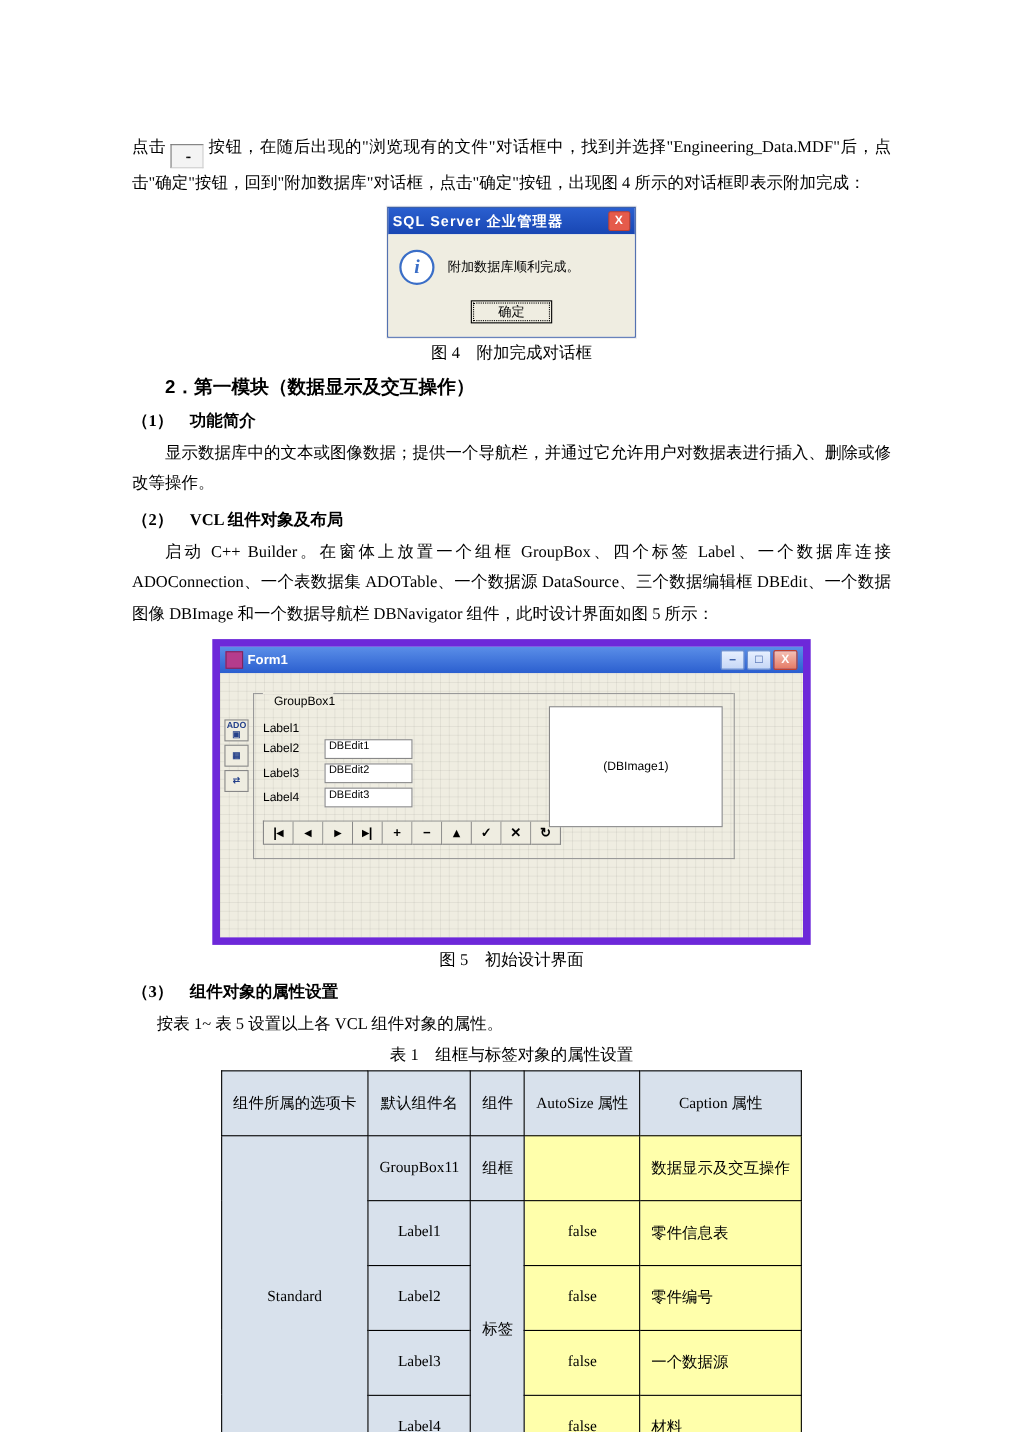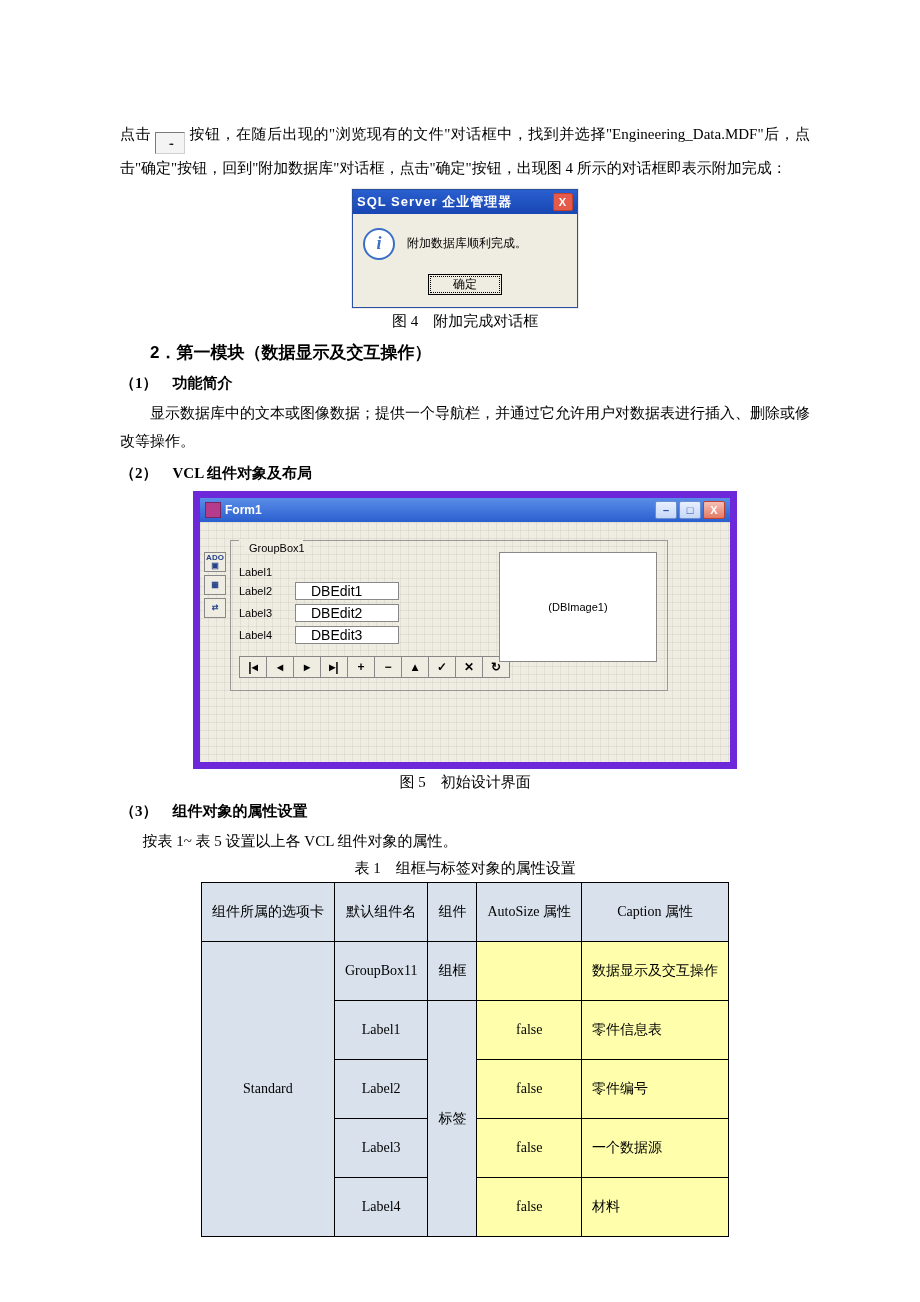--- a/index.html
+++ b/index.html
@@ -125,40 +125,40 @@
     background:#efede1;
     background-image:
       linear-gradient(90deg, rgba(0,0,0,.055) 1px, transparent 1px),
       linear-gradient(rgba(0,0,0,.055) 1px, transparent 1px);
     background-size:8px 8px;
     padding:8px 10px 12px 30px;
     position:relative;
     min-height:220px;
   }
   .palette{
-    position:absolute; left:4px; top:30px;
+    position:absolute; left:4px; top:42px;
     display:flex; flex-direction:column; gap:3px;
   }
   .pal{
     width:20px;height:18px;
     background:#efede1;border:1px solid #888;
     display:flex;align-items:center;justify-content:center;
     font-size:8px;color:#25418a;font-weight:bold;flex-direction:column;line-height:1;
   }
   .gbox{
     border:1px solid #999; border-top:none;
     position:relative; padding:10px 8px 12px 8px; margin-top:10px;
     width:420px;
   }
   .gbox-legend{ position:relative; top:-8px; left:6px; font-size:11px; padding:0 4px; background:#efede1;}
   .gbox-border-top{position:absolute;top:0;left:0;right:0;height:1px;background:#999;}
   .glegend-gap{position:absolute;top:-1px;left:8px;width:64px;height:2px;background:#efede1;}
   .rowline{display:flex;align-items:center;margin:4px 0;}
   .lbl{width:56px;}
-  .dbedit{display:inline-block;width:72px;height:16px;border:1px solid #888;background:#fff;font-size:14px;padding:0 15px;}
+  .dbedit{display:inline-block;width:72px;height:16px;border:1px solid #888;background:#fff;font-size:10px;padding:0 3px;}
   .dbimage{
     position:absolute; right:10px; top:12px;
     width:156px;height:108px;border:1px solid #888;background:#fff;
     display:flex;align-items:center;justify-content:center;font-size:11px;
   }
   .dbnav{
     margin-top:12px; display:flex;
     border-top:1px solid #888;border-left:1px solid #888;
     width:max-content;
   }
@@ -213,20 +213,21 @@
     </div>
   </div>
   <div class="caption">图 4　附加完成对话框</div>
 
   <div class="h2">2．第一模块（数据显示及交互操作）</div>
 
   <div class="h3">（1）　功能简介</div>
   <p class="para indent">显示数据库中的文本或图像数据；提供一个导航栏，并通过它允许用户对数据表进行插入、删除或修改等操作。</p>
 
   <div class="h3">（2）　VCL 组件对象及布局</div>
+  <p class="para indent">启动 C++ Builder。在窗体上放置一个组框 GroupBox、四个标签 Label、一个数据库连接 ADOConnection、一个表数据集 ADOTable、一个数据源 DataSource、三个数据编辑框 DBEdit、一个数据图像 DBImage 和一个数据导航栏 DBNavigator 组件，此时设计界面如图 5 所示：</p>
 
   <div class="form1-wrap">
     <div class="form1">
       <div class="form1-title">
         <span class="form1-title-left">
           <span class="form1-appicon"></span>
           <span>Form1</span>
         </span>
         <span class="wbtns">
           <span class="wbtn">–</span>

